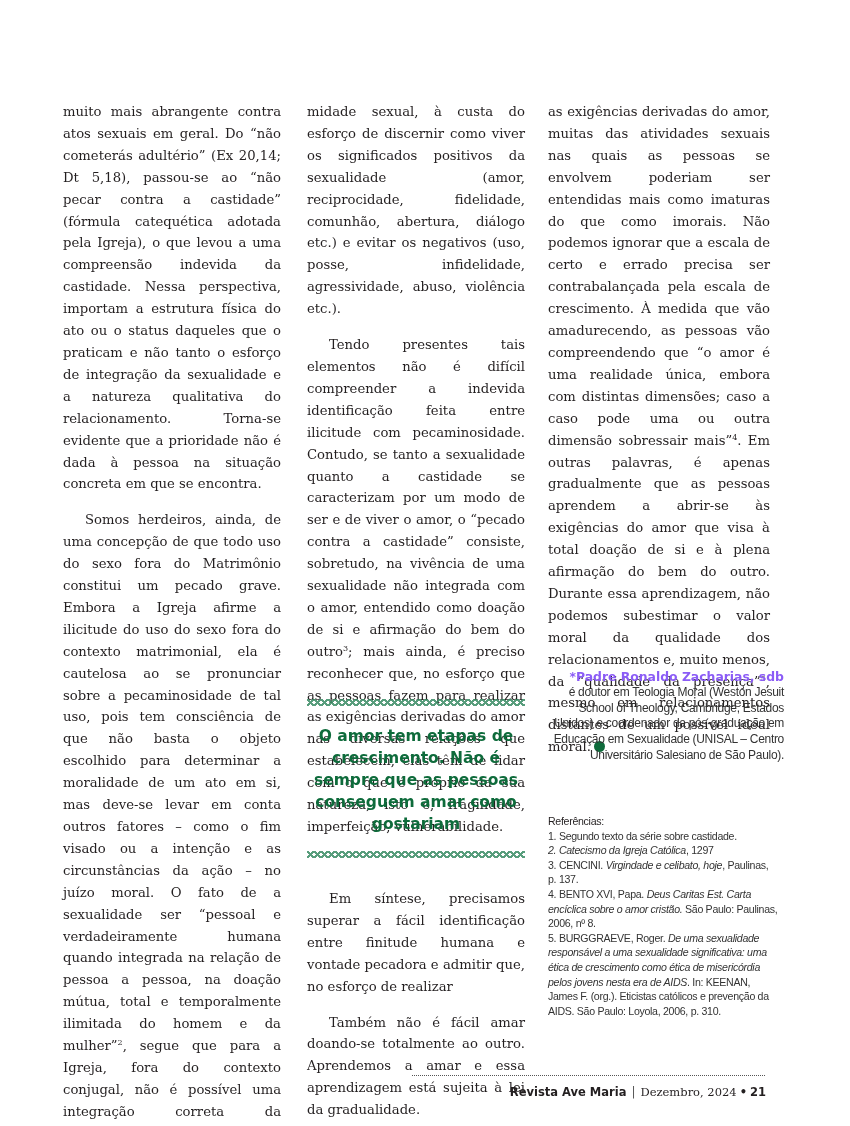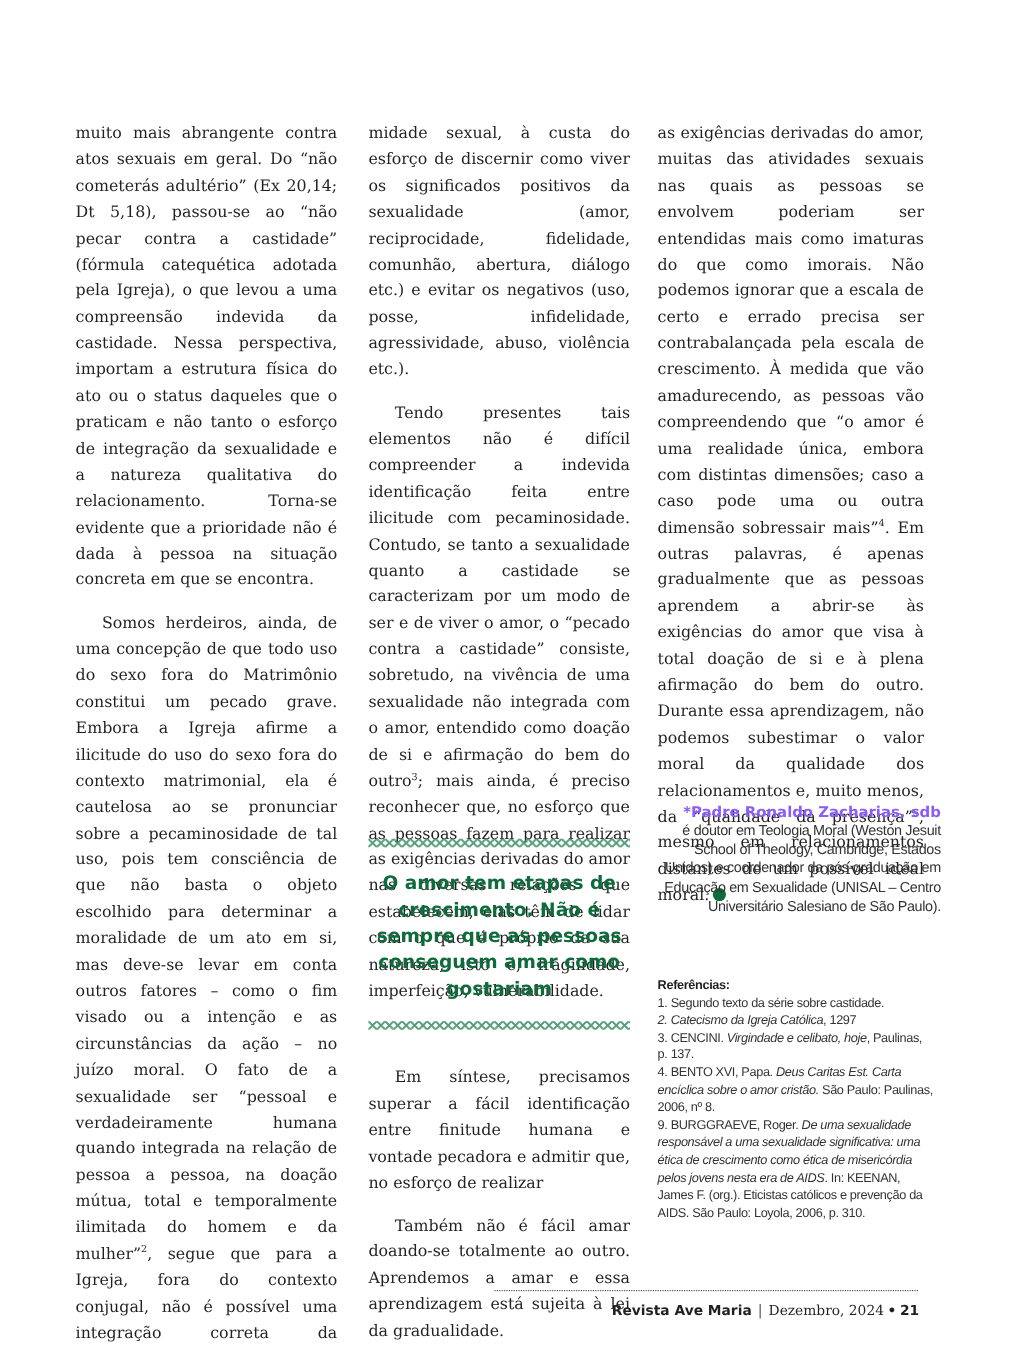--- a/index.html
+++ b/index.html
@@ -17,21 +17,21 @@
       linear-gradient(45deg, transparent 40%, #3c8d66 40%, #3c8d66 55%, transparent 55%),
       linear-gradient(-45deg, transparent 40%, #3c8d66 40%, #3c8d66 55%, transparent 55%),
       linear-gradient(135deg, transparent 40%, #3c8d66 40%, #3c8d66 55%, transparent 55%),
       linear-gradient(-135deg, transparent 40%, #3c8d66 40%, #3c8d66 55%, transparent 55%);
     background-size:7px 7px; background-repeat:repeat-x; background-position:0 2px; opacity:.85; }
   .pull-text { font-family:"DejaVu Sans", sans-serif; font-weight:bold; color:#0e6b3b; font-size:15.5px; line-height:22px; text-align:center; margin:16px 0 14px; }
   #c2b { top:874px; }
   .bio { position:absolute; left:548px; top:669px; width:236px; font-family:"Liberation Sans", sans-serif; font-size:12px; line-height:15.8px; color:#333; text-align:right; letter-spacing:-0.3px; }
   .bio .name { font-family:"DejaVu Sans", sans-serif; font-weight:bold; color:#8b5cf6; font-size:12.4px; letter-spacing:0; }
   .refs { position:absolute; left:548px; top:814px; width:230px; font-family:"Liberation Sans", sans-serif; font-size:10.6px; line-height:14.6px; color:#333; letter-spacing:-0.3px; }
-  .refs .rt { font-weight:bold; color:#231f20; }
+  .refs .rt { font-weight:normal; color:#231f20; }
   .refs i { font-style:italic; }
   .footline { position:absolute; left:412px; top:1075px; width:353px; border-top:1px dotted #555; }
   .foot { position:absolute; right:84px; top:1085px; font-size:12px; color:#231f20; white-space:nowrap; }
   .foot .mag { font-family:"DejaVu Sans", sans-serif; font-weight:bold; font-size:11.5px; }
   .foot .sep { font-family:"DejaVu Sans", sans-serif; margin:0 5px; color:#555; }
   .foot .date { font-family:"DejaVu Serif", serif; font-size:11.5px; }
   .foot .pg { font-family:"DejaVu Sans", sans-serif; font-weight:bold; font-size:11.5px; }
 </style>
 </head>
 <body>
@@ -65,21 +65,21 @@
   <div class="name">*Padre Ronaldo Zacharias, sdb</div>
   <div>é doutor em Teologia Moral (Weston Jesuit School of Theology, Cambridge, Estados Unidos) e coordenador da pós-graduação em Educação em Sexualidade (UNISAL – Centro Universitário Salesiano de São Paulo).</div>
 </div>
 
 <div class="refs">
   <div class="rt">Referências:</div>
   <div>1.  Segundo texto da série sobre castidade.</div>
   <div><i>2. Catecismo da Igreja Católica</i><span>, 1297</span></div>
   <div><span>3. CENCINI. </span><i>Virgindade e celibato, hoje</i><span>, Paulinas, p. 137.</span></div>
   <div><span>4. BENTO XVI, Papa. </span><i>Deus Caritas Est. Carta encíclica sobre o amor cristão.</i><span> São Paulo: Paulinas, 2006, nº 8.</span></div>
-  <div><span>9. BURGGRAEVE, Roger. </span><i>De uma sexualidade responsável a uma sexualidade significativa: uma ética de crescimento como ética de misericórdia pelos jovens nesta era de AIDS</i><span>. In: KEENAN, James F. (org.). Eticistas católicos e prevenção da AIDS. São Paulo: Loyola, 2006, p. 310.</span></div>
+  <div><span>5. BURGGRAEVE, Roger. </span><i>De uma sexualidade responsável a uma sexualidade significativa: uma ética de crescimento como ética de misericórdia pelos jovens nesta era de AIDS</i><span>. In: KEENAN, James F. (org.). Eticistas católicos e prevenção da AIDS. São Paulo: Loyola, 2006, p. 310.</span></div>
 </div>
 
 <div class="footline"></div>
 <div class="foot">
   <span class="mag">Revista Ave Maria</span><span class="sep">|</span><span class="date">Dezembro, 2024</span>
   <span class="pg">•</span>
   <span class="pg">21</span>
 </div>
 
 </body></html>

